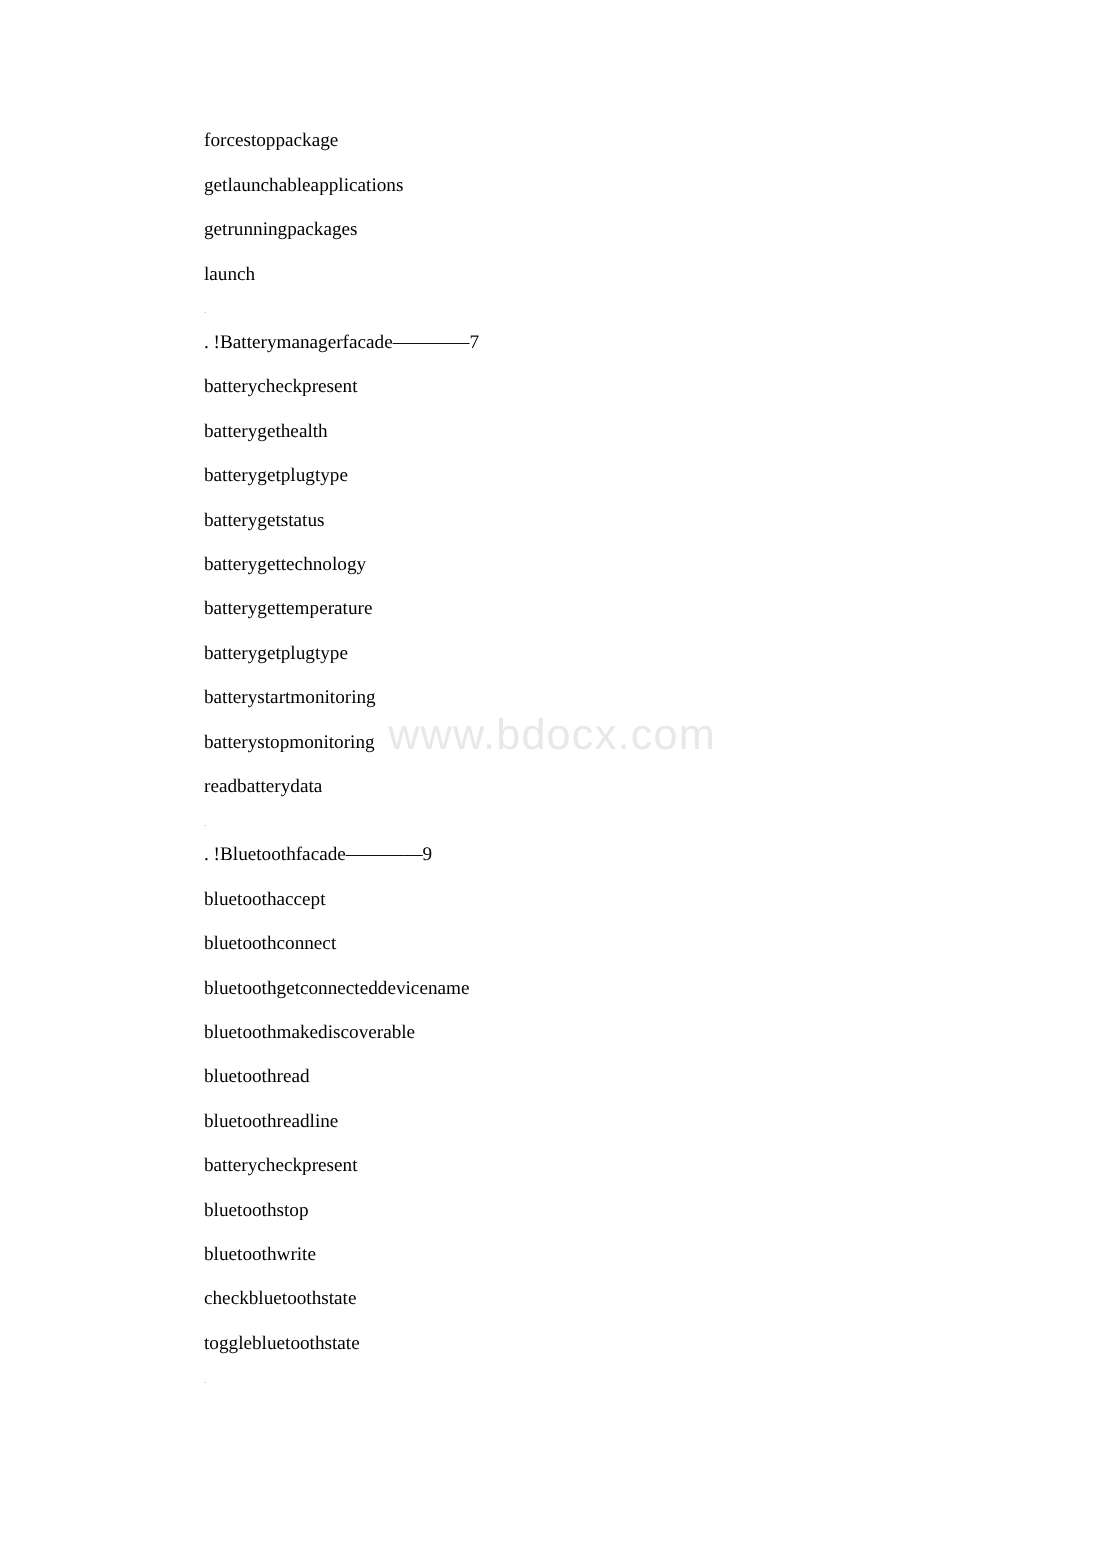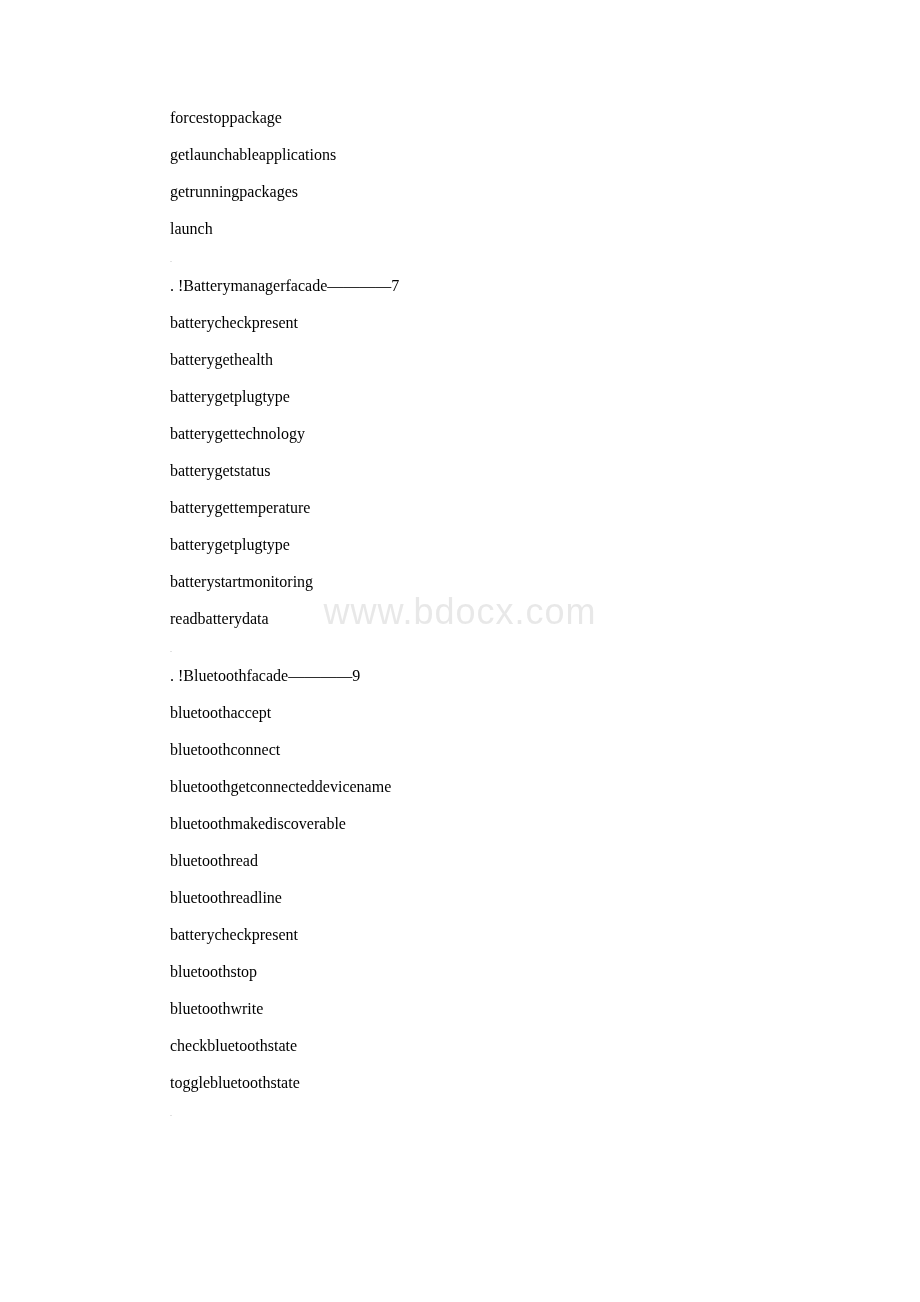--- a/index.html
+++ b/index.html
@@ -53,25 +53,26 @@
   <div class="line">getlaunchableapplications</div>
   <div class="line">getrunningpackages</div>
   <div class="line">launch</div>
 
   <div class="tiny">-</div>
 
   <div class="line">. !Batterymanagerfacade————7</div>
   <div class="line">batterycheckpresent</div>
   <div class="line">batterygethealth</div>
   <div class="line">batterygetplugtype</div>
+  <div class="line">batterygetstatus</div>
   <div class="line">batterygettechnology</div>
-  <div class="line">batterygetstatus</div>
   <div class="line">batterygettemperature</div>
   <div class="line">batterygetplugtype</div>
   <div class="line">batterystartmonitoring</div>
+  <div class="line">batterystopmonitoring</div>
   <div class="line">readbatterydata</div>
 
   <div class="tiny">-</div>
 
   <div class="line">. !Bluetoothfacade————9</div>
   <div class="line">bluetoothaccept</div>
   <div class="line">bluetoothconnect</div>
   <div class="line">bluetoothgetconnecteddevicename</div>
   <div class="line">bluetoothmakediscoverable</div>
   <div class="line">bluetoothread</div>

